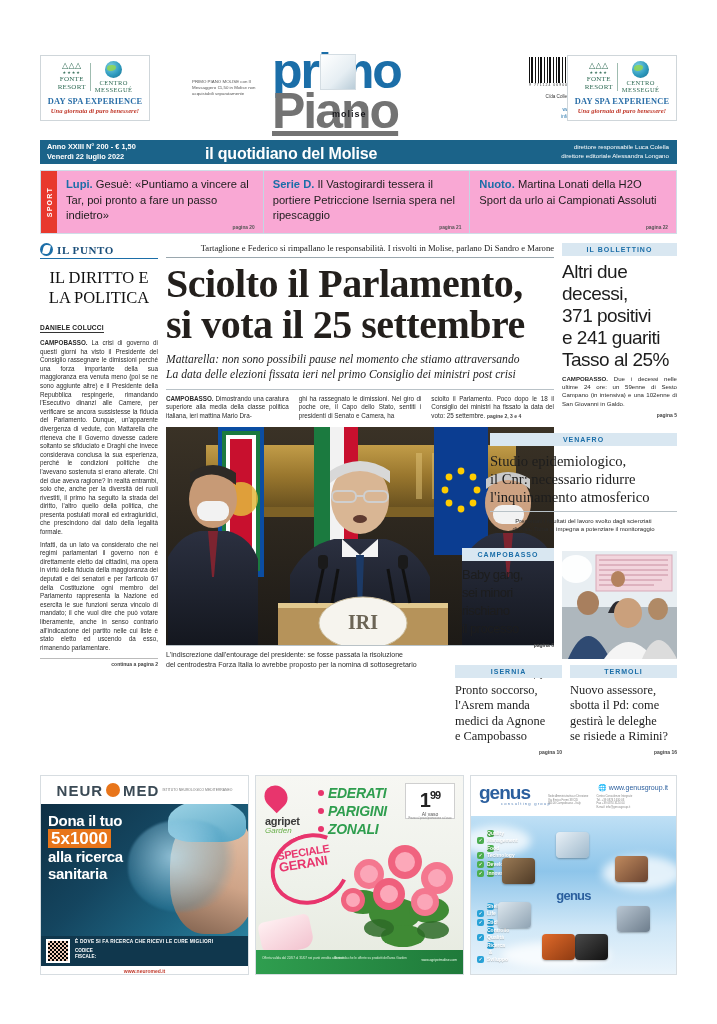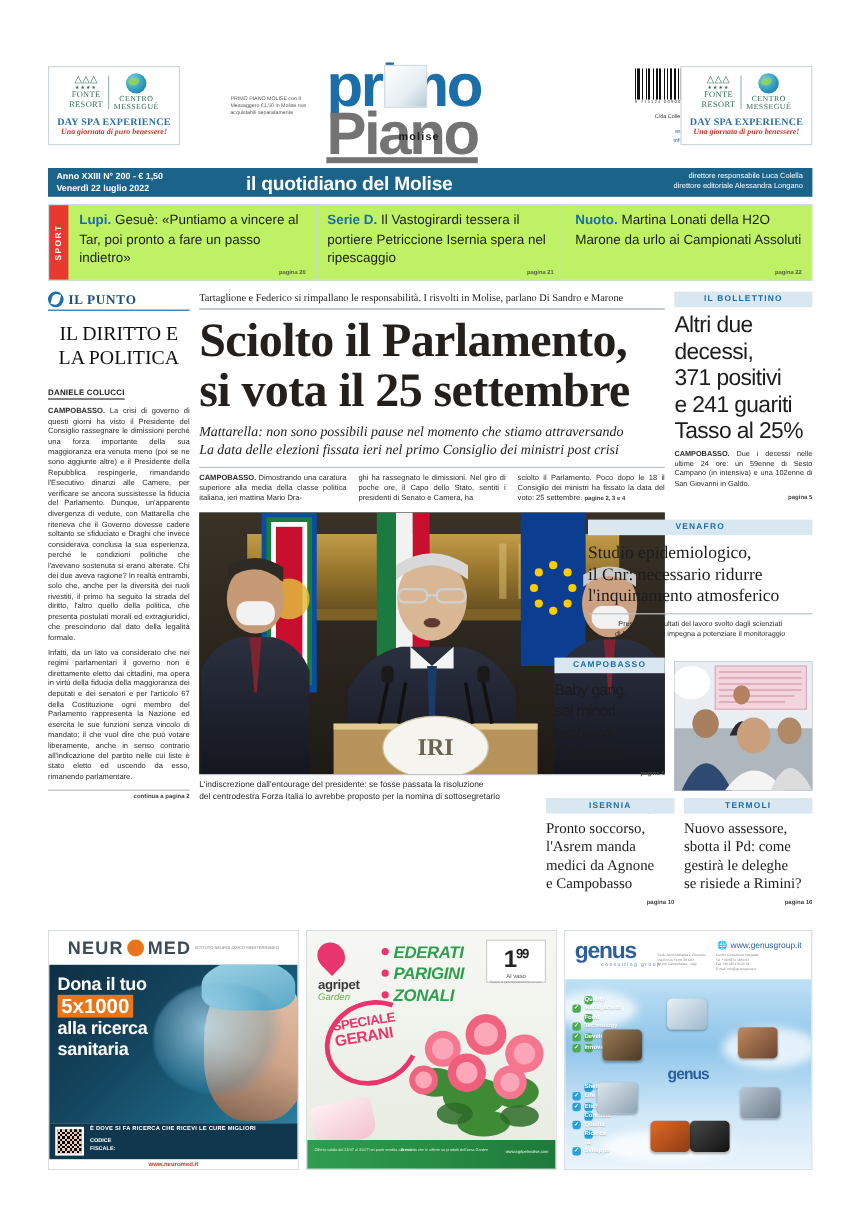--- a/index.html
+++ b/index.html
@@ -44,21 +44,21 @@
     background:repeating-linear-gradient(90deg,#111 0 1px,#fff 1px 2px,#111 2px 4px,#fff 4px 6px,#111 6px 7px,#fff 7px 9px);}
   .barcode-num{position:absolute;left:489px;top:28px;font-size:3.5px;color:#333;letter-spacing:1px;}
   .contact{position:absolute;left:430px;top:33px;width:143px;text-align:right;font-size:4.6px;line-height:6.4px;color:#333;}
 
   .issue-bar{position:absolute;left:40px;top:140px;width:637px;height:24px;background:#1b6389;color:#fff;}
   .issue-left{position:absolute;left:7px;top:2px;font-size:7.4px;line-height:10px;font-weight:bold;}
   .issue-right{position:absolute;right:8px;top:2px;text-align:right;font-size:6.2px;line-height:9px;}
   .tagline{position:absolute;left:205px;top:145px;font-family:"Liberation Sans",sans-serif;font-weight:bold;font-size:16px;color:#fff;letter-spacing:-.2px;}
 
   
-  .sport{position:absolute;left:40px;top:170px;width:637px;height:64px;background:#bef264;border:1px solid #cfdde7;box-sizing:border-box;display:flex;}
+  .sport{position:absolute;left:40px;top:170px;width:637px;height:64px;background:#f9a8d4;border:1px solid #cfdde7;box-sizing:border-box;display:flex;}
   .sport-tab{width:16px;background:#e8392e;color:#fff;display:flex;align-items:center;justify-content:center;}
   .sport-tab span{writing-mode:vertical-rl;transform:rotate(180deg);font-size:7px;font-weight:bold;letter-spacing:1.2px;}
   .sport-item{flex:1;padding:6px 8px 0 9px;position:relative;border-right:1px solid #c3d6e3;}
   .sport-item:last-child{border-right:none;}
   .sport-item p{margin:0;font-size:11.2px;line-height:15.5px;color:#1d1d1d;}
   .sport-item b{color:#1b6ea8;}
   .sport-item .pg{position:absolute;right:8px;bottom:3px;font-size:4.8px;font-weight:bold;color:#555;}
 
   
   .colL{position:absolute;left:40px;top:243px;width:118px;}
@@ -70,21 +70,21 @@
   .punto-ico{width:13px;height:13px;border-radius:50%;background:#1b6ea8;position:relative;flex:none;}
   .punto-ico:after{content:"";position:absolute;left:3px;top:2px;width:7px;height:9px;background:#fff;border-radius:50% 0 50% 0;transform:rotate(12deg);}
   .punto-head .t{font-family:"Liberation Serif",serif;font-weight:bold;font-size:11px;color:#1b4f7a;letter-spacing:.6px;}
   .punto-title{font-family:"Liberation Serif",serif;font-size:16.5px;line-height:20px;text-align:center;margin:9px 0 8px;color:#111;}
   .byline{font-size:6.6px;font-weight:bold;letter-spacing:.2px;border-bottom:1px solid #333;display:inline-block;padding-bottom:1px;margin-bottom:6px;}
   .punto-body{font-size:6.3px;line-height:8.6px;text-align:justify;color:#2a2a2a;}
   .punto-body b{font-weight:bold;}
   .cont{margin-top:6px;text-align:right;font-size:5px;font-weight:bold;color:#444;border-top:1px solid #bbb;padding-top:2px;}
 
   
-  .kicker{font-family:"Liberation Serif",serif;font-size:8.6px;color:#222;border-bottom:1px solid #9aa7ae;padding-bottom:4px;margin-bottom:5px;}
+  .kicker{font-family:"Liberation Serif",serif;font-size:8.6px;color:#222;border-bottom:1px solid #9aa7ae;padding-bottom:4px;margin-bottom:5px;text-align:right;}
   h1.main{font-family:"Liberation Serif",serif;font-weight:bold;font-size:40px;line-height:41px;margin:0;color:#231f1c;letter-spacing:-.5px;}
   .subhead{font-family:"Liberation Serif",serif;font-style:italic;font-size:11.6px;line-height:14.5px;margin:8px 0 7px;color:#1f1f1f;}
   .lead{display:flex;gap:10px;border-top:1px solid #b9c2c7;padding-top:5px;}
   .lead .c{flex:1;font-size:6.3px;line-height:8.4px;text-align:justify;color:#2a2a2a;}
   .lead .pg{font-weight:bold;font-size:5px;color:#444;}
   .photo{margin-top:7px;width:388px;height:218px;position:relative;overflow:hidden;background:#2a2b30;}
   h2.toma{font-family:"Liberation Sans",sans-serif;font-weight:bold;font-size:21.5px;line-height:24px;margin:10px 0 6px;color:#231f1c;letter-spacing:-.4px;}
   .toma-sub{font-size:7px;line-height:10px;color:#2a2a2a;border-top:1px solid #b9c2c7;padding-top:4px;}
   .toma-pg{text-align:right;font-size:5px;font-weight:bold;color:#444;margin-top:3px;}
 
@@ -263,21 +263,21 @@
       <p><b>Lupi.</b> <span>Gesuè: «Puntiamo a vincere al Tar, poi pronto a fare un passo indietro»</span></p>
       <span class="pg">pagina 20</span>
     </div>
 
     <div class="sport-item">
       <p><b>Serie D.</b> <span>Il Vastogirardi tessera il portiere Petriccione Isernia spera nel ripescaggio</span></p>
       <span class="pg">pagina 21</span>
     </div>
 
     <div class="sport-item">
-      <p><b>Nuoto.</b> <span>Martina Lonati della H2O Marone da urlo ai Campionati Assoluti</span></p>
+      <p><b>Nuoto.</b> <span>Martina Lonati della H2O Sport da urlo ai Campionati Assoluti</span></p>
       <span class="pg">pagina 22</span>
     </div>
   </div>
 
   <div class="colL">
     <div class="punto-head">
       <div class="punto-ico"></div>
       <div class="t">IL PUNTO</div>
     </div>
     <div class="punto-title">IL DIRITTO E LA POLITICA</div>

